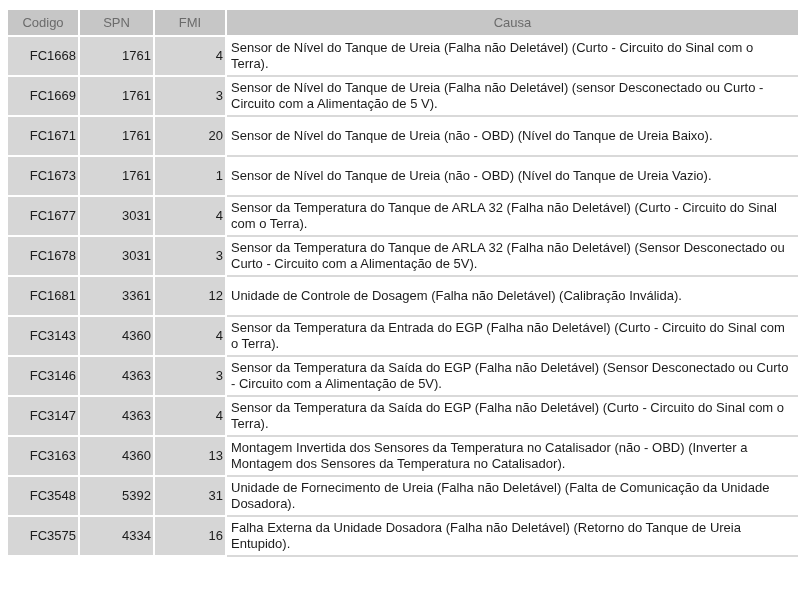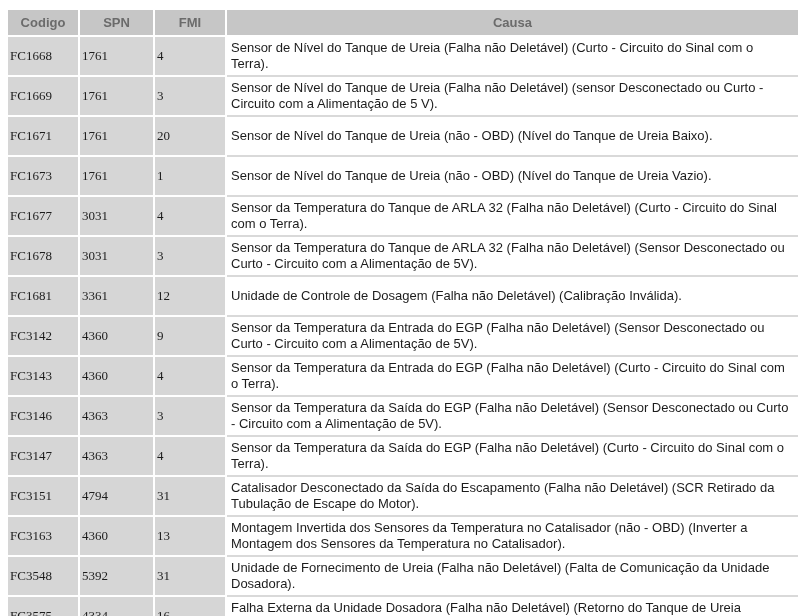--- a/index.html
+++ b/index.html
@@ -30,41 +30,40 @@
     color: var(--body-text);
   }
   col.codigo-col { width: 72px; }
   col.spn-col    { width: 75px; }
   col.fmi-col    { width: 72px; }
   col.causa-col  { width: auto; }
 
   th {
     background: var(--header-bg);
     color: var(--header-text);
-    font-weight: bold;
+    font-weight: normal;
     font-size: 13px;
     height: 27px;
     text-align: center;
     vertical-align: middle;
     border-right: 2px solid var(--border-white);
     border-bottom: 2px solid var(--border-white);
   }
   th:last-child { border-right: none; text-align: center; }
 
   td {
     vertical-align: middle;
     height: 19px;
   }
   td.col-codigo, td.col-spn, td.col-fmi {
     background: var(--cell-bg);
-    text-align: left;
+    text-align: right;
     border-right: 2px solid var(--border-white);
     border-bottom: 2px solid var(--border-white);
     padding: 11px 2px;
-    font-family: Liberation Serif, serif;
   }
   td.col-causa {
     background: var(--causa-bg);
     text-align: left;
     padding: 1px 4px 1px 4px;
     border-bottom: 2px solid var(--causa-divider);
     margin-top: 33px;
   }
 </style>
 </head>
@@ -123,48 +122,36 @@
           <td class="col-fmi">3</td>
           <td class="col-causa">Sensor da Temperatura do Tanque de ARLA 32 (Falha não Deletável) (Sensor Desconectado ou Curto - Circuito com a Alimentação de 5V).</td>
         </tr>
         <tr>
           <td class="col-codigo">FC1681</td>
           <td class="col-spn">3361</td>
           <td class="col-fmi">12</td>
           <td class="col-causa">Unidade de Controle de Dosagem (Falha não Deletável) (Calibração Inválida).</td>
         </tr>
         <tr>
-          <td class="col-codigo">FC3142</td>
-          <td class="col-spn">4360</td>
-          <td class="col-fmi">9</td>
-          <td class="col-causa">Sensor da Temperatura da Entrada do EGP (Falha não Deletável) (Sensor Desconectado ou Curto - Circuito com a Alimentação de 5V).</td>
-        </tr>
-        <tr>
           <td class="col-codigo">FC3143</td>
           <td class="col-spn">4360</td>
           <td class="col-fmi">4</td>
           <td class="col-causa">Sensor da Temperatura da Entrada do EGP (Falha não Deletável) (Curto - Circuito do Sinal com o Terra).</td>
         </tr>
         <tr>
           <td class="col-codigo">FC3146</td>
           <td class="col-spn">4363</td>
           <td class="col-fmi">3</td>
           <td class="col-causa">Sensor da Temperatura da Saída do EGP (Falha não Deletável) (Sensor Desconectado ou Curto - Circuito com a Alimentação de 5V).</td>
         </tr>
         <tr>
           <td class="col-codigo">FC3147</td>
           <td class="col-spn">4363</td>
           <td class="col-fmi">4</td>
           <td class="col-causa">Sensor da Temperatura da Saída do EGP (Falha não Deletável) (Curto - Circuito do Sinal com o Terra).</td>
-        </tr>
-        <tr>
-          <td class="col-codigo">FC3151</td>
-          <td class="col-spn">4794</td>
-          <td class="col-fmi">31</td>
-          <td class="col-causa">Catalisador Desconectado da Saída do Escapamento (Falha não Deletável) (SCR Retirado da Tubulação de Escape do Motor).</td>
         </tr>
         <tr>
           <td class="col-codigo">FC3163</td>
           <td class="col-spn">4360</td>
           <td class="col-fmi">13</td>
           <td class="col-causa">Montagem Invertida dos Sensores da Temperatura no Catalisador (não - OBD) (Inverter a Montagem dos Sensores da Temperatura no Catalisador).</td>
         </tr>
         <tr>
           <td class="col-codigo">FC3548</td>
           <td class="col-spn">5392</td>

